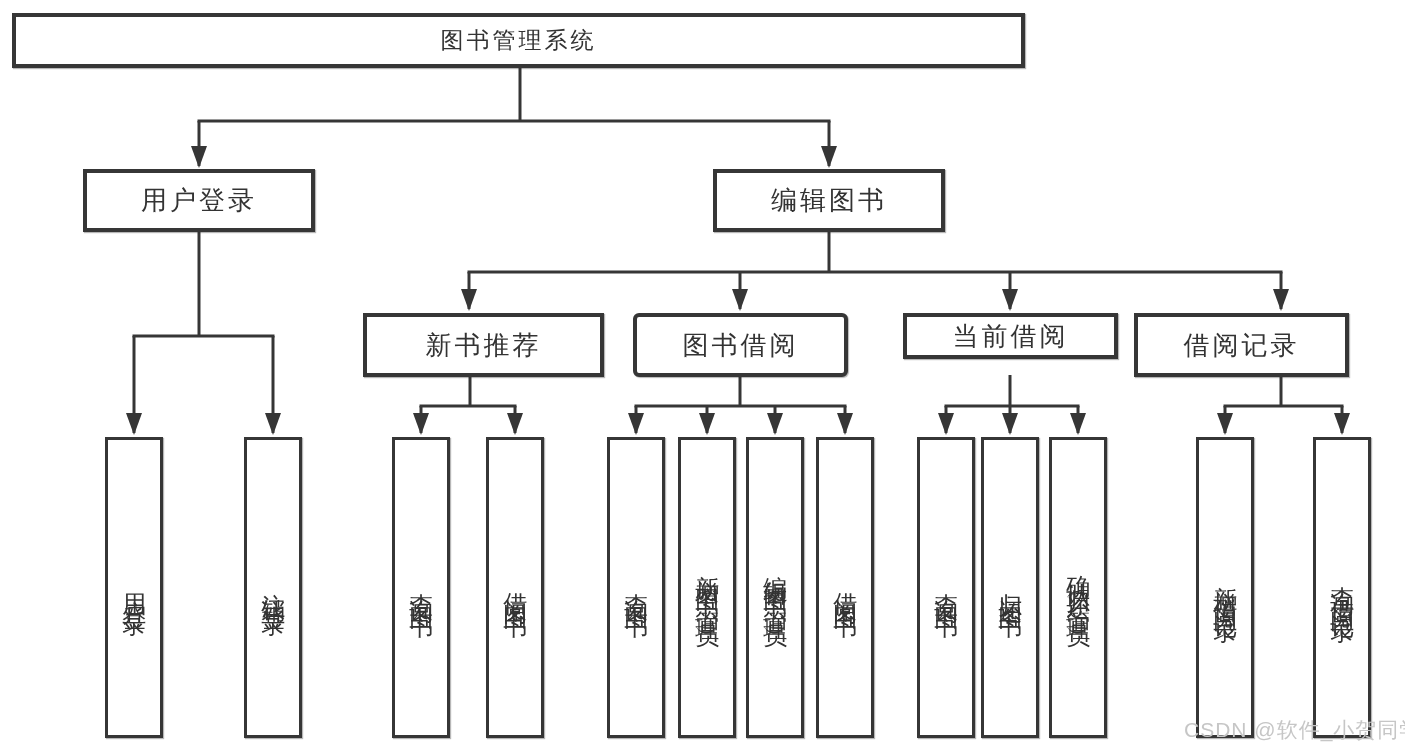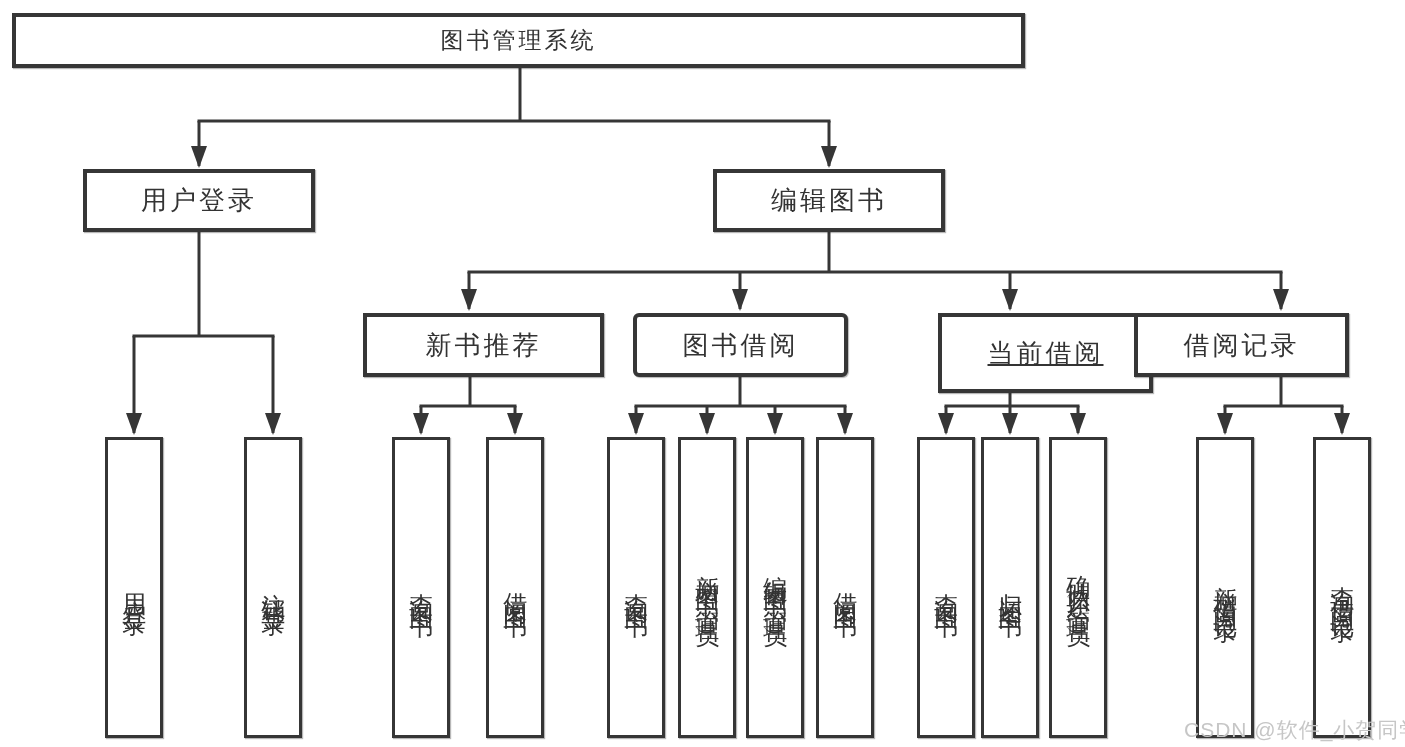--- a/index.html
+++ b/index.html
@@ -115,21 +115,21 @@
   <div class="box h-box" style="left:713px; top:169px; width:232px; height:63px;">
     <span>编辑图书</span>
   </div>
 
   <div class="box h-box" style="left:363px; top:313px; width:241px; height:64px;">
     <span>新书推荐</span>
   </div>
   <div class="box h-box" style="left:633px; top:313px; width:215px; height:64px;border-radius:6px;">
     <span>图书借阅</span>
   </div>
-  <div class="box h-box" style="left:938px; top:313px; width:215px; height:80px;text-decoration:underline;">
+  <div class="box h-box" style="left:903px; top:313px; width:215px; height:46px;">
     <span>当前借阅</span>
   </div>
   <div class="box h-box" style="left:1134px; top:313px; width:215px; height:64px;">
     <span>借阅记录</span>
   </div>
 
   <div class="box v-box" style="left:105px; top:437px; width:58px; height:301px;">
     <span class="vtext">用户登录</span>
   </div>
   <div class="box v-box" style="left:244px; top:437px; width:58px; height:301px;">

